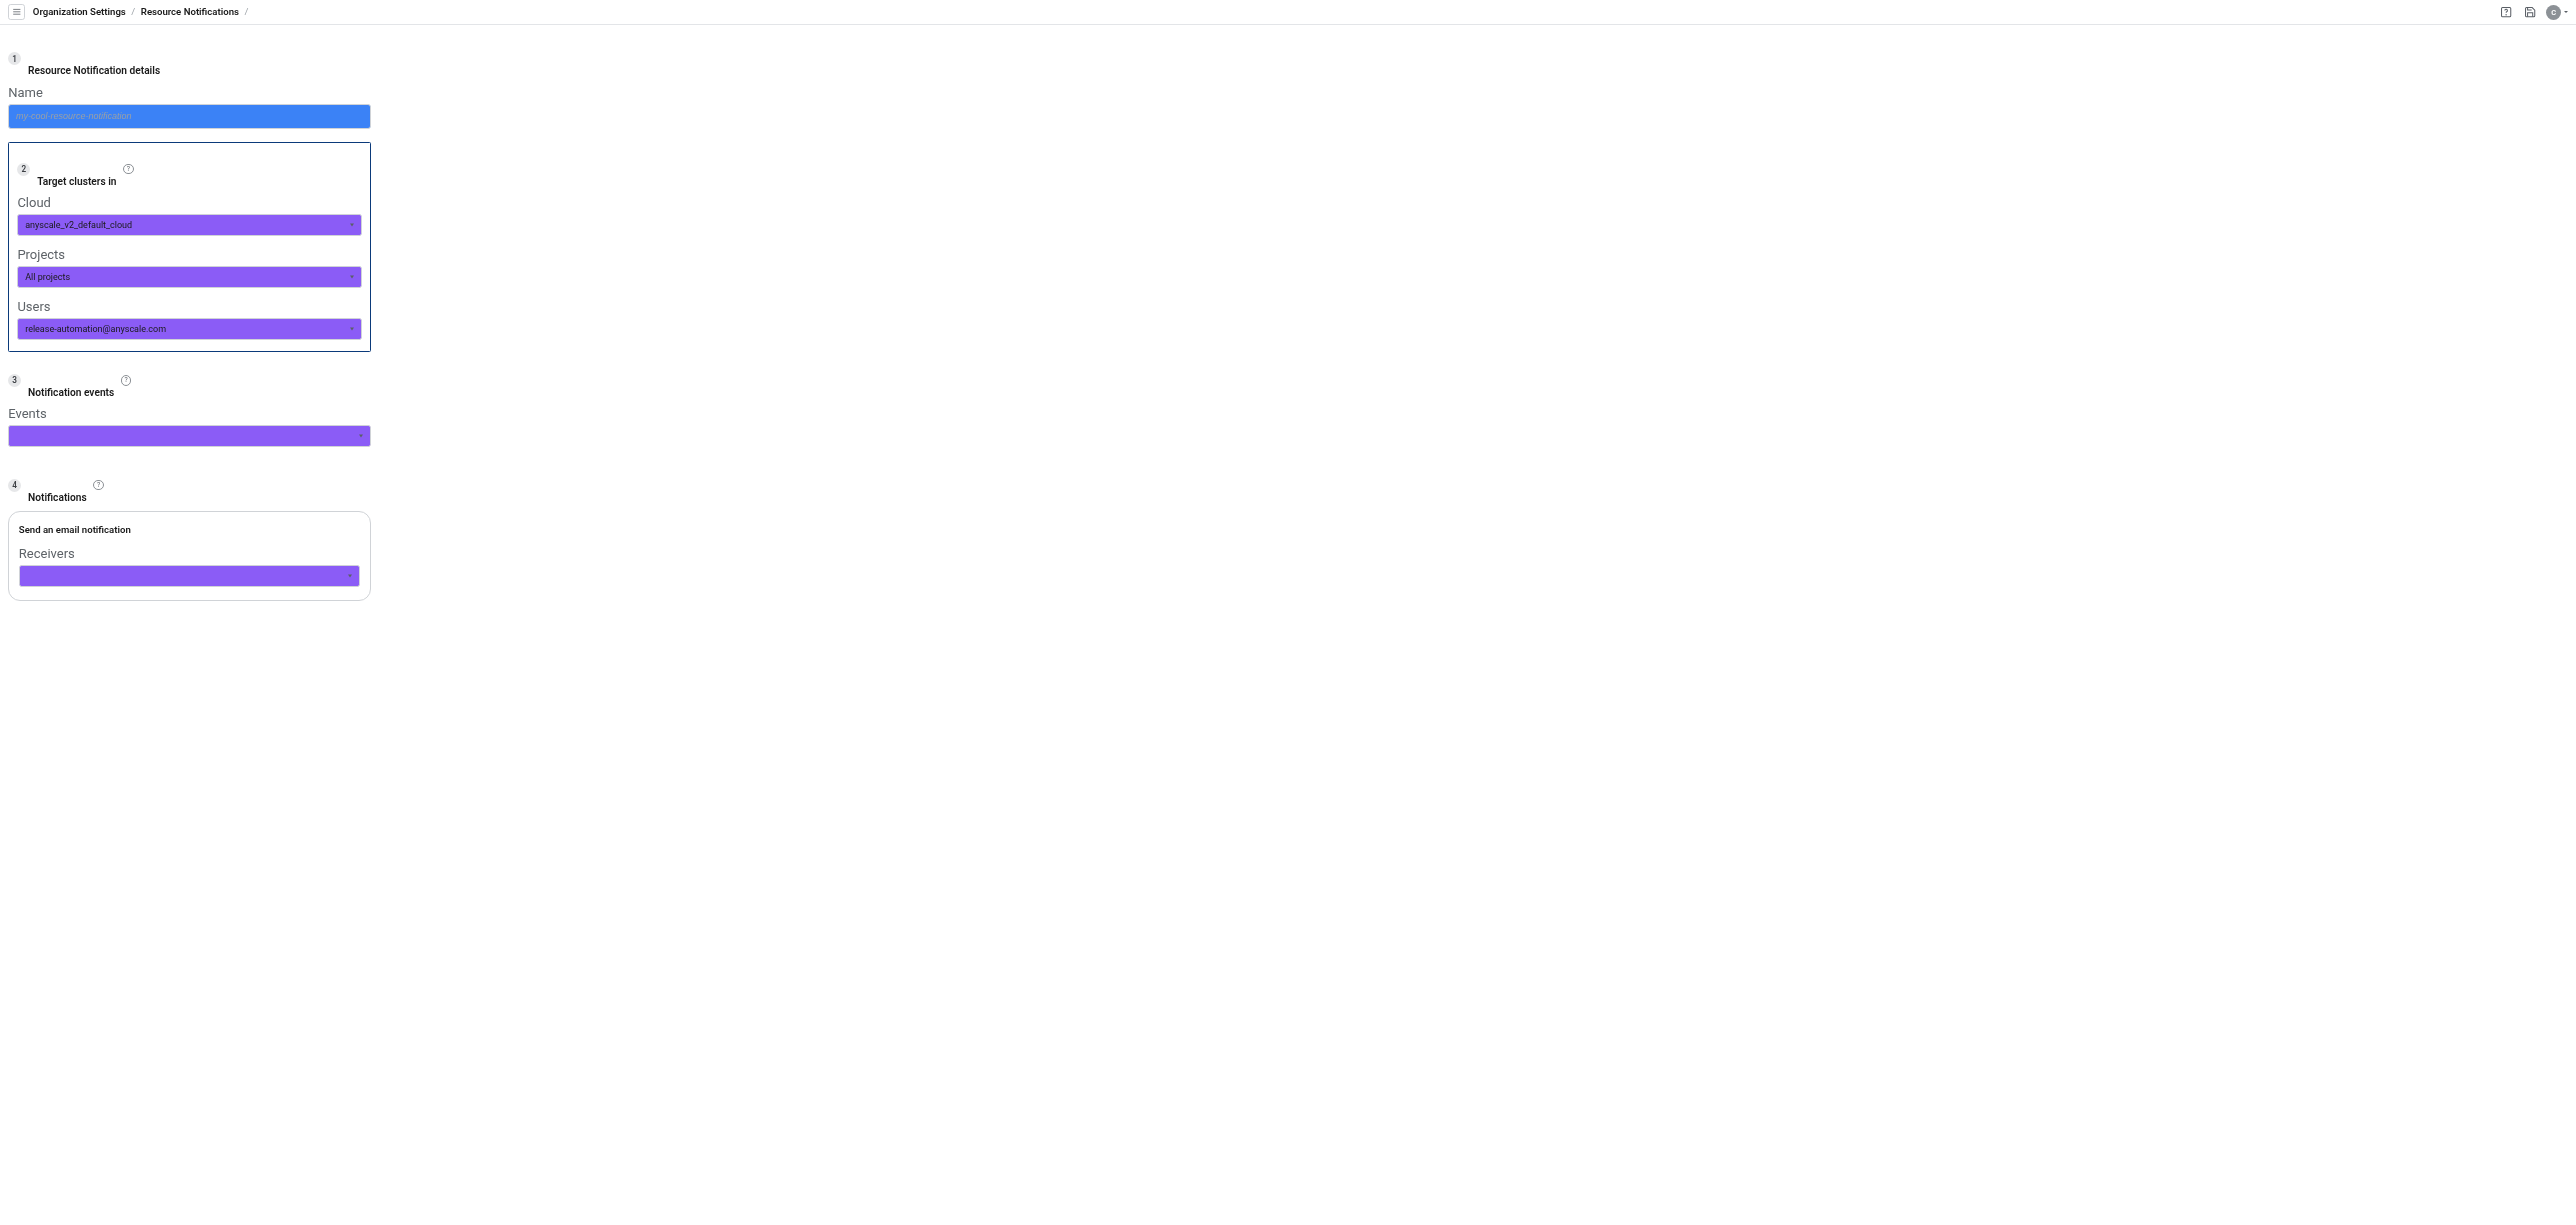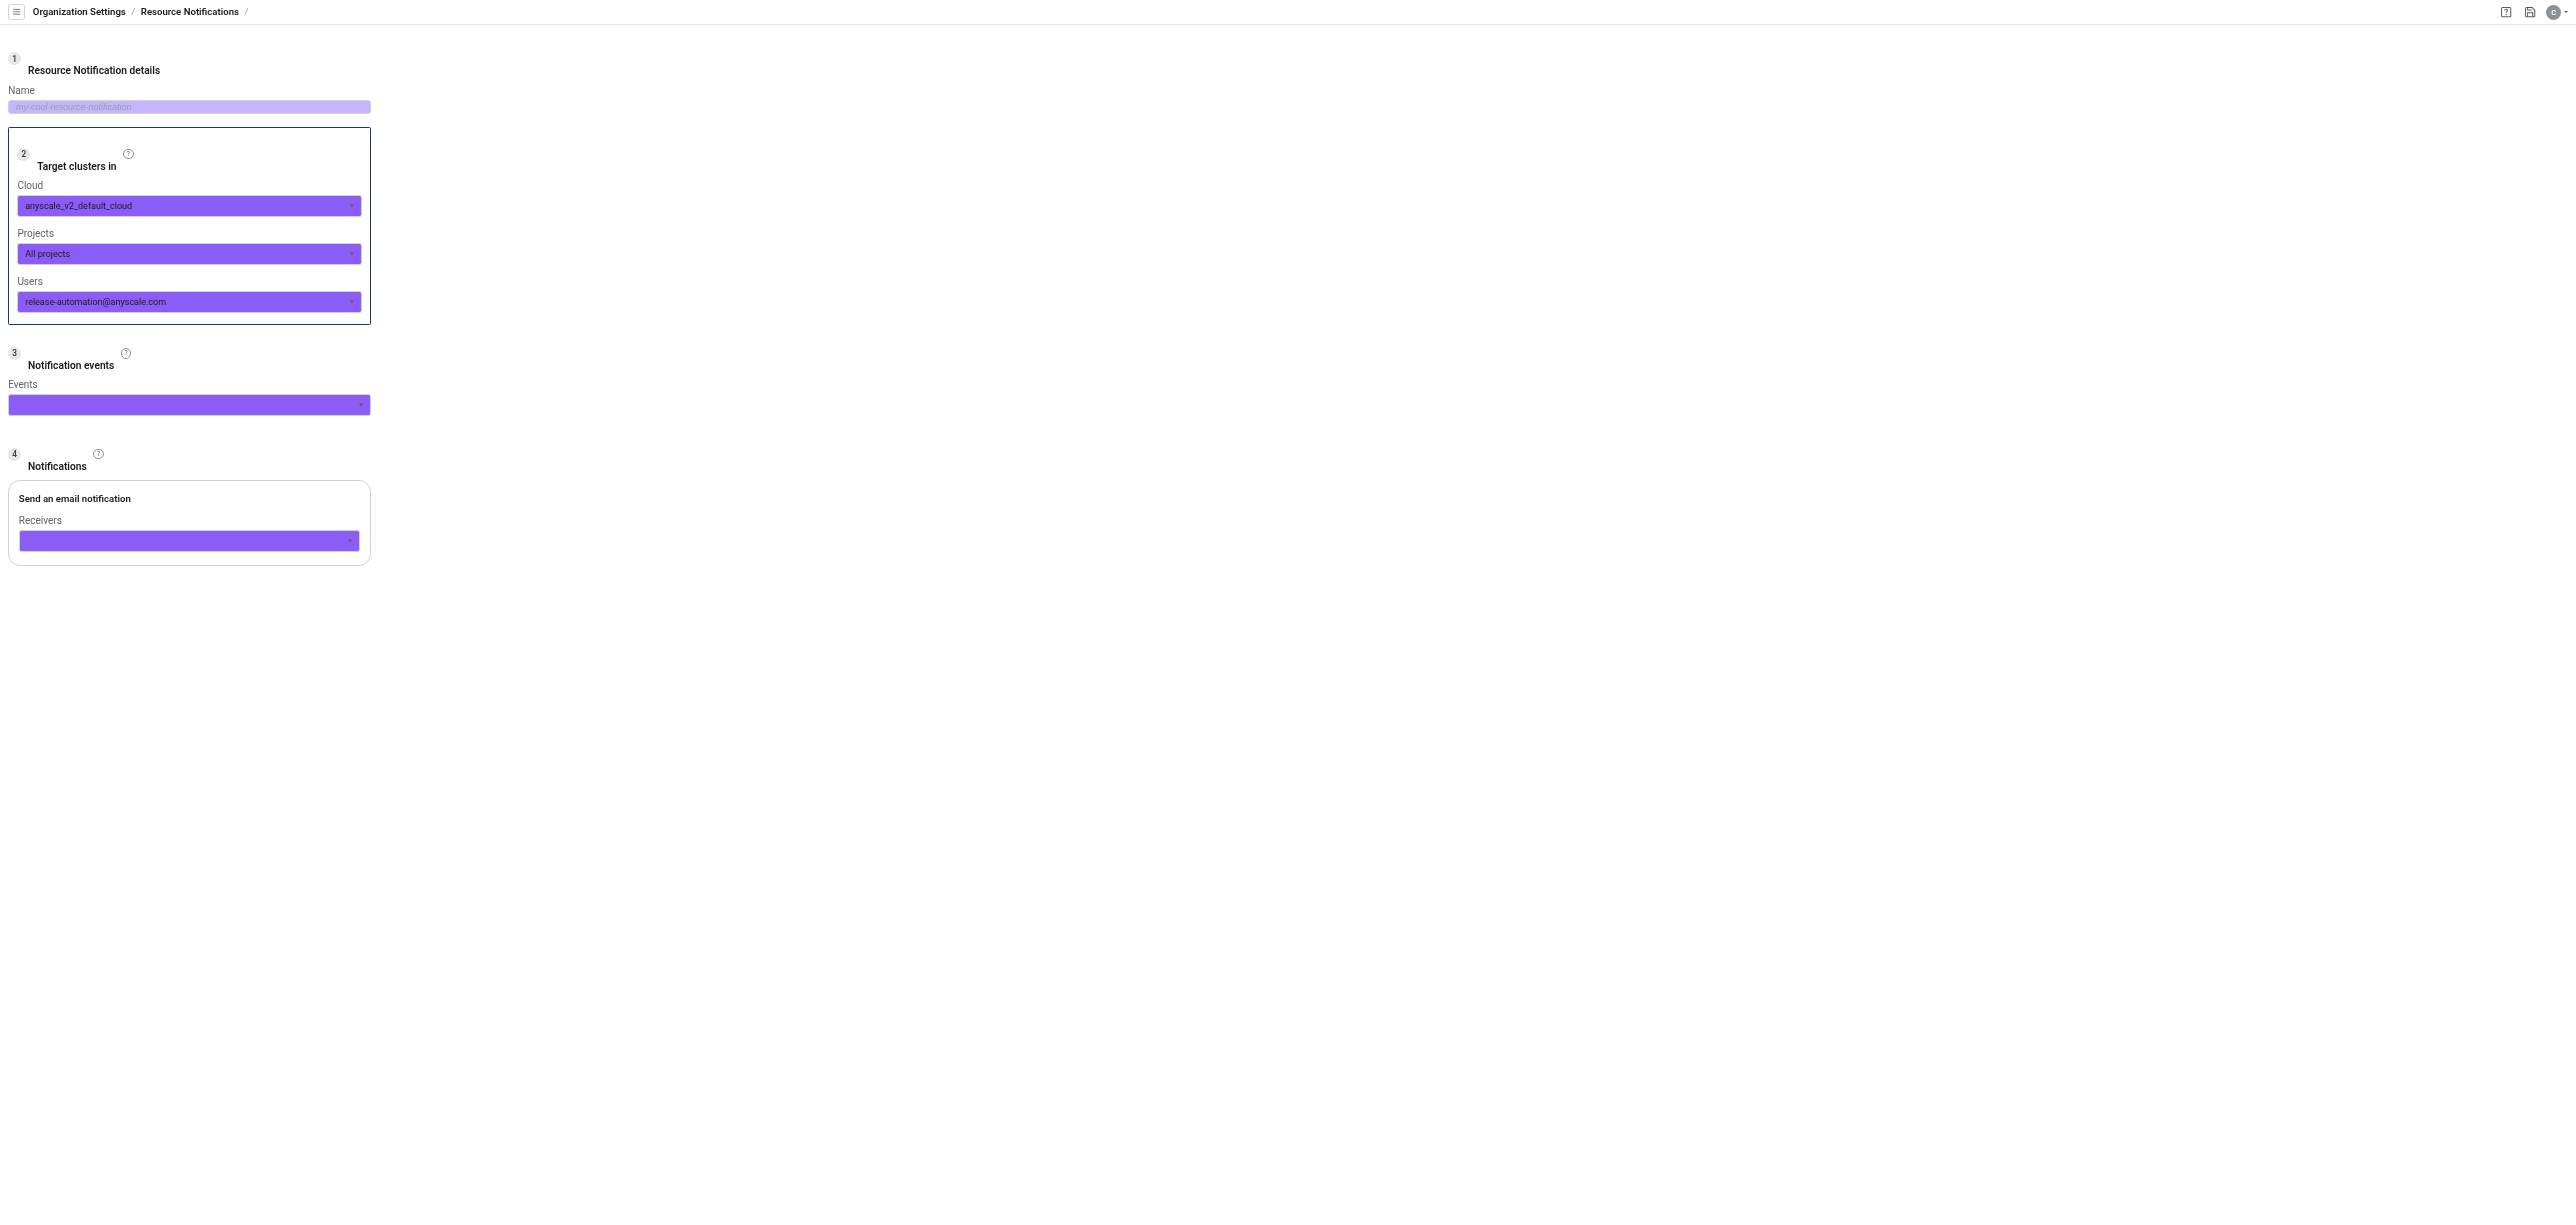--- a/index.html
+++ b/index.html
@@ -120,37 +120,37 @@
     border-radius: 50%;
     display: flex;
     align-items: center;
     justify-content: center;
     font-size: 6.8px;
     color: #5a5f66;
     cursor: pointer;
   }
 
   .field-label {
-    font-size: 10px;
+    font-size: 13px;
     color: #5e6368;
     margin-bottom: 4.1px;
     display: block;
   }
   .field-group { margin-bottom: 11px; }
   .field-group:last-child { margin-bottom: 0; }
 
   .text-input {
     width: 100%;
-    height: 14px;
+    height: 25px;
     border: 0.7px solid #d0d3d7;
     border-radius: 3px;
     padding: 0 6.8px;
     font-size: 9px;
     color: #1a1a1a;
-    background: #c4b5fd;
+    background: #3b82f6;
     font-style: normal;
   }
   .text-input::placeholder {
     font-style: italic;
     color: #9aa0a6;
   }
 
   .select {
     width: 100%;
     height: 22px;

